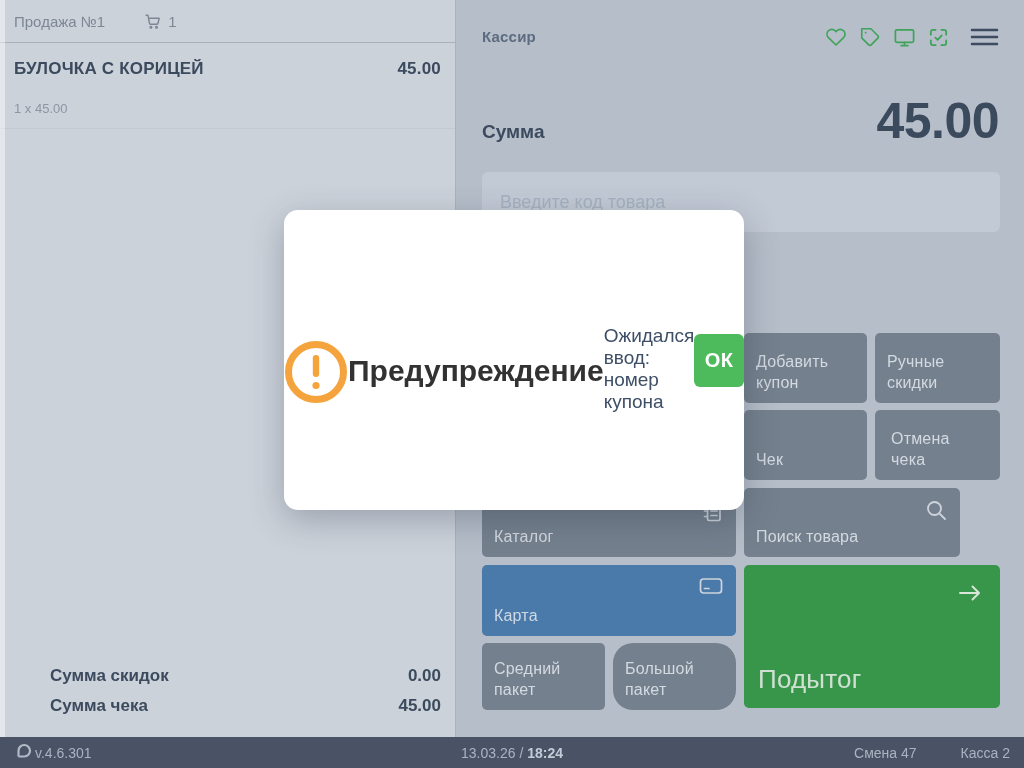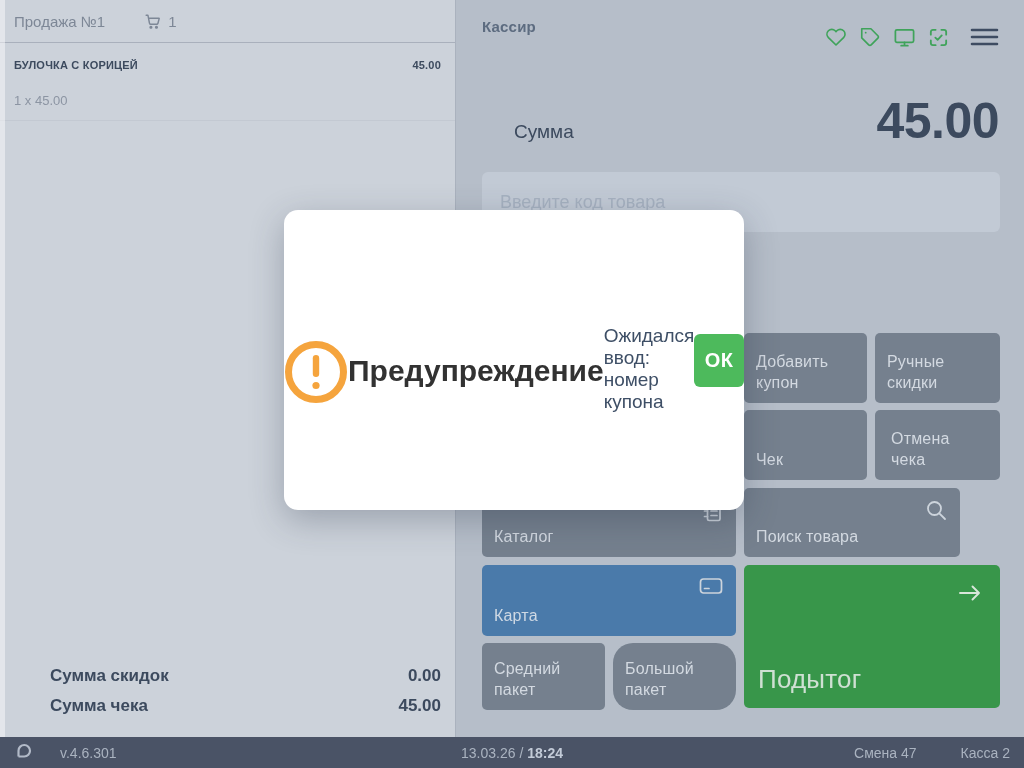--- a/index.html
+++ b/index.html
@@ -16,36 +16,36 @@
     background:rgba(255,255,255,.45);
   }
   .sale-header{
     height:43px; padding:0 14px; display:flex; align-items:center;
     border-bottom:1px solid #a9b0bc; color:#7d8796; font-size:15px;text-align:right;
   }
   .sale-title{ }
   .cart-wrap{ display:flex; align-items:center; gap:6px; margin-left:38px; color:#7d8796;}
   .cart-wrap svg{ display:block; }
   .item-row{ padding:16px 14px 12px; border-bottom:1px solid #c3c9d2; }
-  .item-line1{ display:flex; justify-content:space-between; font-size:11px; font-weight:bold; color:#3c4a5e; letter-spacing:.2px;}
+  .item-line1{ display:flex; justify-content:space-between; font-size:17px; font-weight:bold; color:#3c4a5e; letter-spacing:.2px;}
   .item-qty{ margin-top:22px; font-size:13px; color:#8c95a3; }
   .left-spacer{ flex:1; }
   .totals{ padding:0 14px 16px; }
   .totals-row{ display:flex; justify-content:space-between; font-size:17px; font-weight:bold; color:#3c4a5e; line-height:30px;margin-left:36px;}
 
   
   .right-panel{
     position:absolute; left:455px; top:0; width:569px; height:737px;
     background:#b6bec9; border-left:1px solid #aab2be;
   }
-  .cashier{ position:absolute; left:26px; top:18px; font-size:15px; color:#5d6c80; font-weight:bold; letter-spacing:.2px;}
+  .cashier{ position:absolute; left:26px; top:28px; font-size:15px; color:#5d6c80; font-weight:bold; letter-spacing:.2px;}
   .header-icons{ position:absolute; right:25px; top:24px; display:flex; align-items:center; gap:8px; }
   .header-icons .icon-btn{ width:26px; height:26px; display:flex; align-items:center; justify-content:center; background:none; border:none; cursor:pointer; color:#3fa35a;}
   .header-icons .menu-btn{ margin-left:10px; color:#3e4c62; width:30px;}
-  .sum-label{ position:absolute; left:26px; top:121px; font-size:19px; font-weight:normal; color:#3c4a5e;margin-left:32px;}
+  .sum-label{ position:absolute; left:26px; top:121px; font-size:19px; font-weight:bold; color:#3c4a5e;}
   .sum-value{ position:absolute; right:25px; top:92px; font-size:50px; font-weight:bold; color:#3c4a5e; letter-spacing:-.5px;}
   .code-input{
     position:absolute; left:26px; top:172px; width:518px; height:60px;
     background:#c2cad5; border:none; border-radius:6px; padding:0 18px;
     font-size:18px; color:#3c4a5e; font-family:"Liberation Sans",sans-serif; outline:none;
   }
   .code-input::placeholder{ color:#a6b1c0; opacity:1; }
 
   .pos-btn{
     position:absolute; border:none; border-radius:5px; cursor:pointer;
@@ -69,21 +69,21 @@
   .b-subtotal{ left:288px; top:565px; width:256px; height:143px; }
   .b-midbag { left:26px;  top:643px; width:123px; height:67px; }
   .b-bigbag { left:157px; top:643px; width:123px; height:67px;border-radius:20px; }
 
   
   .status-bar{
     position:absolute; left:0; top:737px; width:1024px; height:31px;
     background:#4a5366; color:#aab3c0; font-size:14px;
     display:flex; align-items:center; padding:0 14px;
   }
-  .sb-left{ display:flex; align-items:center; gap:26px; }
+  .sb-left{ display:flex; align-items:center; gap:1px; }
   .sb-center{ position:absolute; left:0; right:0; text-align:center; }
   .sb-time{ font-weight:bold; color:#c3cbd8; }
   .sb-right{ margin-left:auto; display:flex; gap:44px; }
 
   
   .modal{
     position:absolute; left:284px; top:210px; width:460px; height:300px;
     background:#ffffff; border-radius:14px;
     box-shadow:0 10px 34px rgba(40,50,70,.30);
     display:flex; align-items:center; z-index:10;

